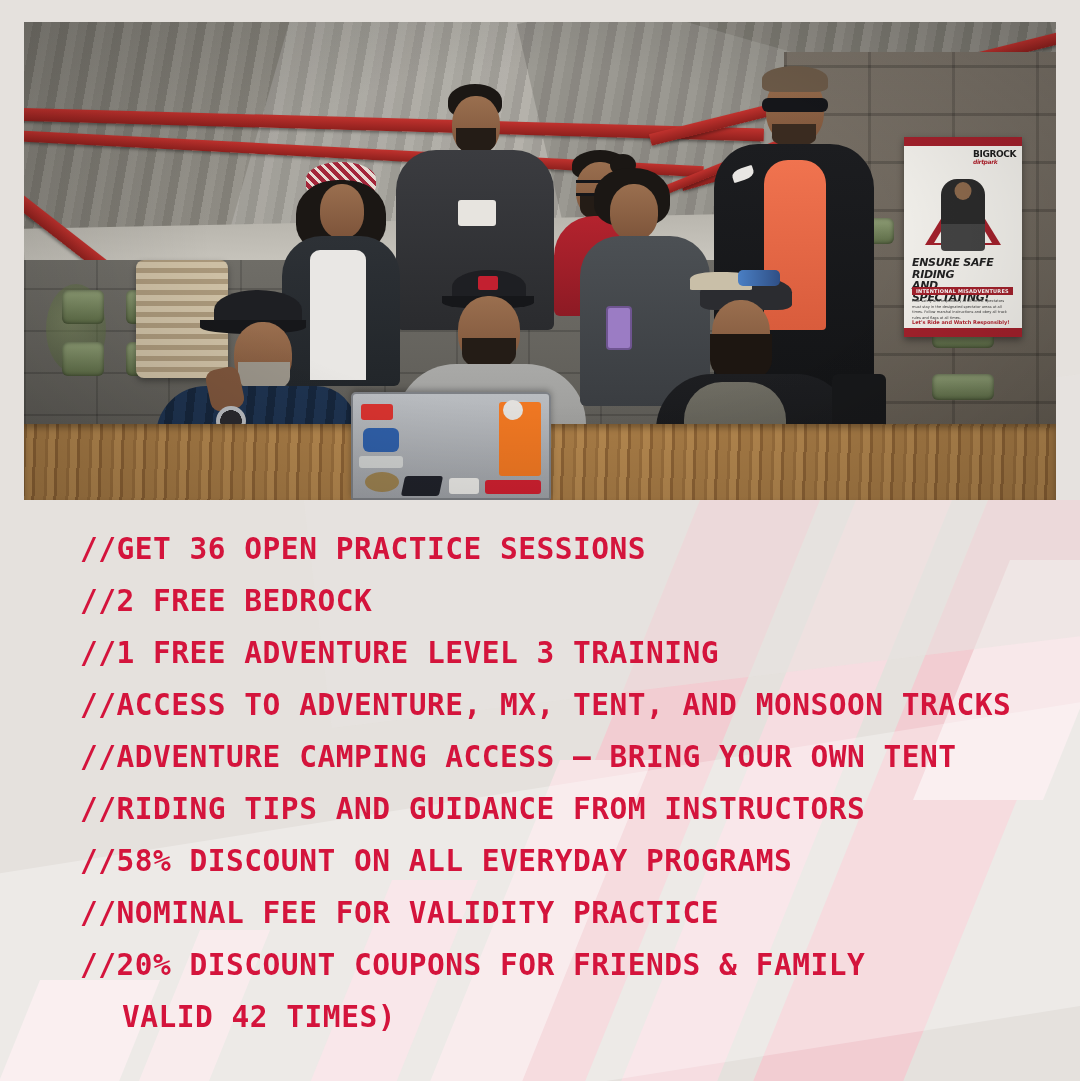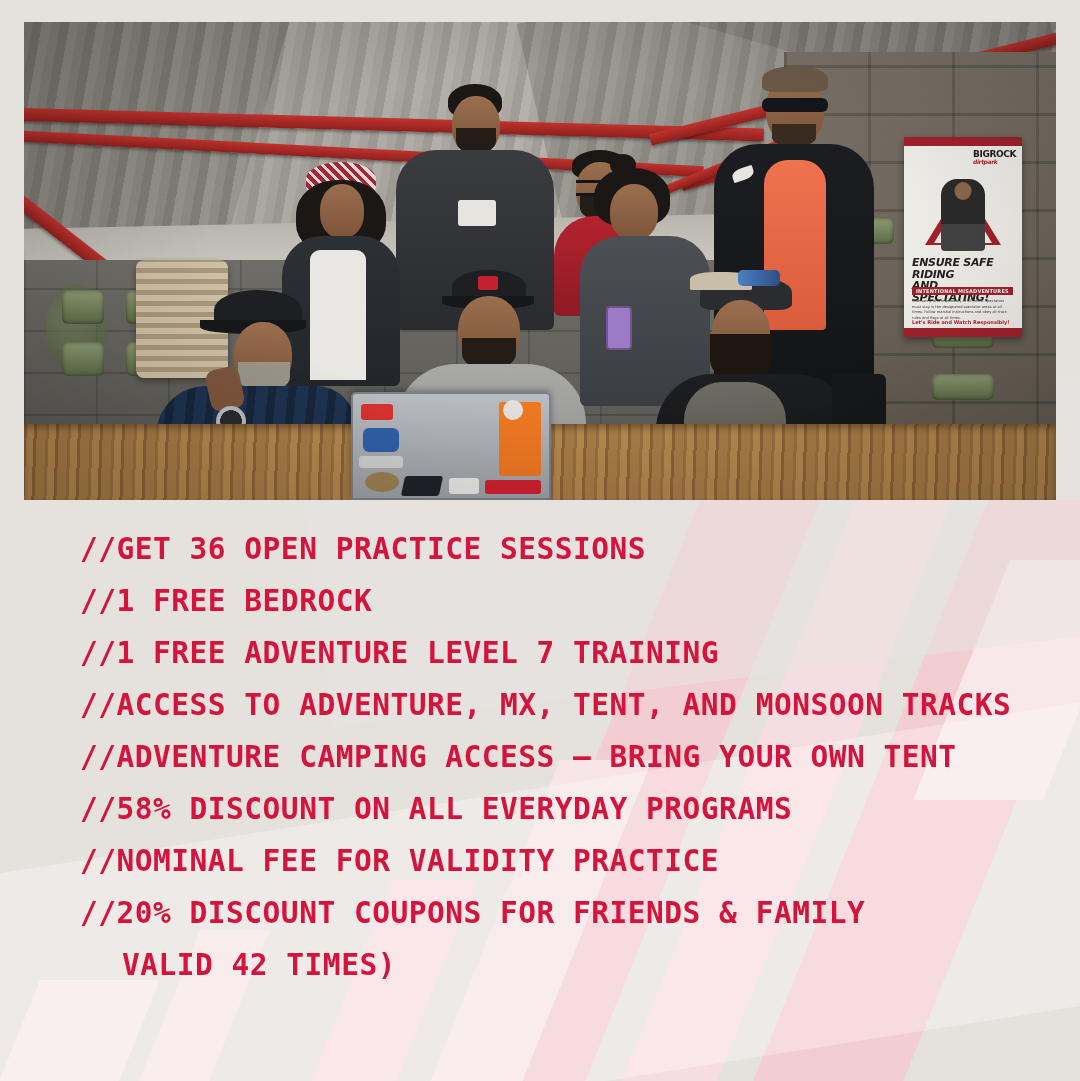--- a/index.html
+++ b/index.html
@@ -484,23 +484,24 @@
         <div class="sticker" style="left:132px; top:86px; width:56px; height:14px; background:#cf2030;"></div>
         <div class="sticker" style="left:96px;  top:84px; width:30px; height:16px; background:#e8e7e4;"></div>
       </div>
 
       <div class="photo-vignette"></div>
     </div>
   </div>
 
   <div class="benefits">
     <div class="benefit-line">//GET 36 OPEN PRACTICE SESSIONS</div>
-    <div class="benefit-line">//1 FREE BEDROCK</div>
-    <div class="benefit-line">//1 FREE ADVENTURE LEVEL 7 TRAINING</div>
+    <div class="benefit-line">//2 FREE BEDROCK</div>
+    <div class="benefit-line">//1 FREE ADVENTURE LEVEL 3 TRAINING</div>
     <div class="benefit-line">//ACCESS TO ADVENTURE, MX, TENT, AND MONSOON TRACKS</div>
     <div class="benefit-line">//ADVENTURE CAMPING ACCESS — BRING YOUR OWN TENT</div>
+    <div class="benefit-line">//RIDING TIPS AND GUIDANCE FROM INSTRUCTORS</div>
     <div class="benefit-line">//58% DISCOUNT ON ALL EVERYDAY PROGRAMS</div>
     <div class="benefit-line">//NOMINAL FEE FOR VALIDITY PRACTICE</div>
     <div class="benefit-line">//20% DISCOUNT COUPONS FOR FRIENDS &amp; FAMILY</div>
     <div class="benefit-line indented">VALID 42 TIMES)</div>
   </div>
 
 </div>
 
 </body></html>

